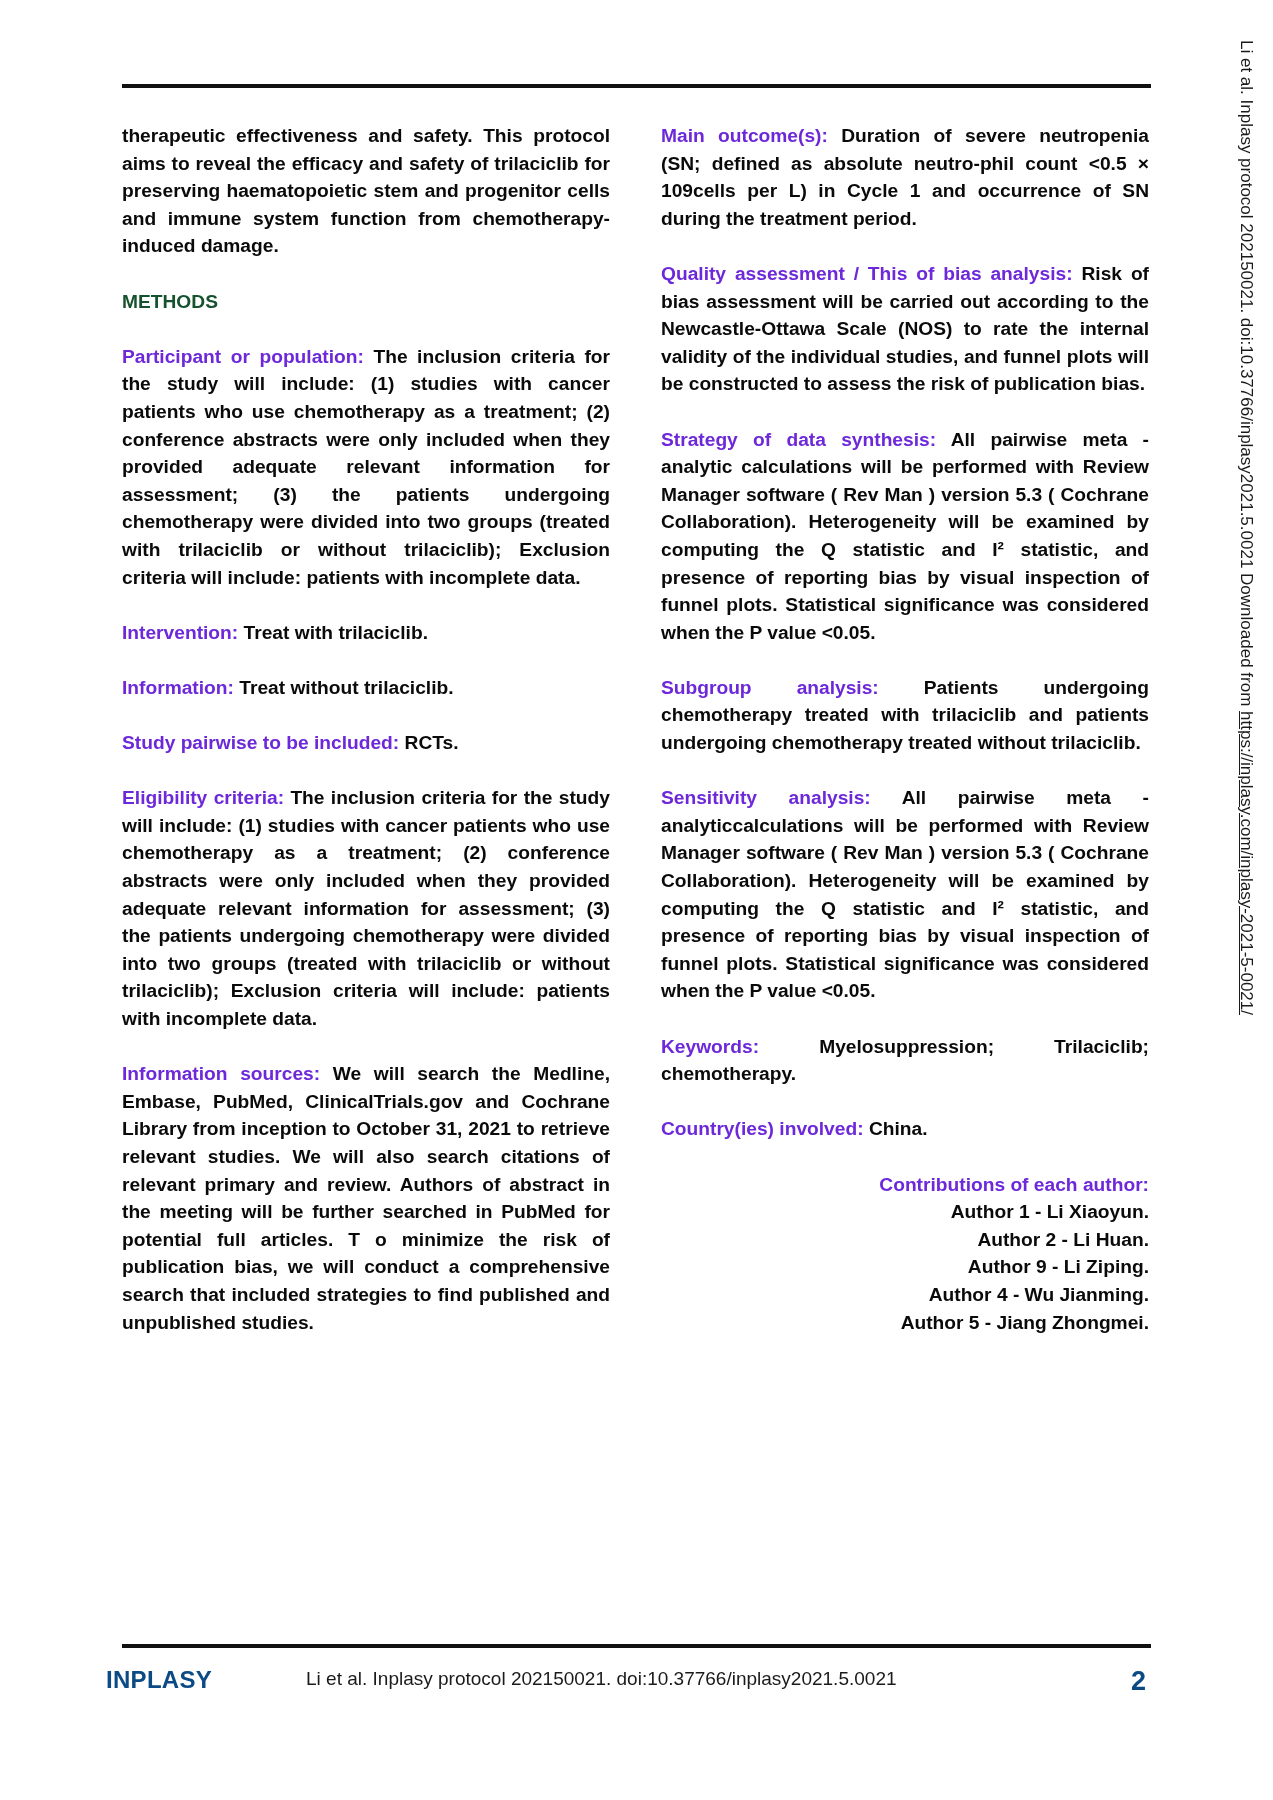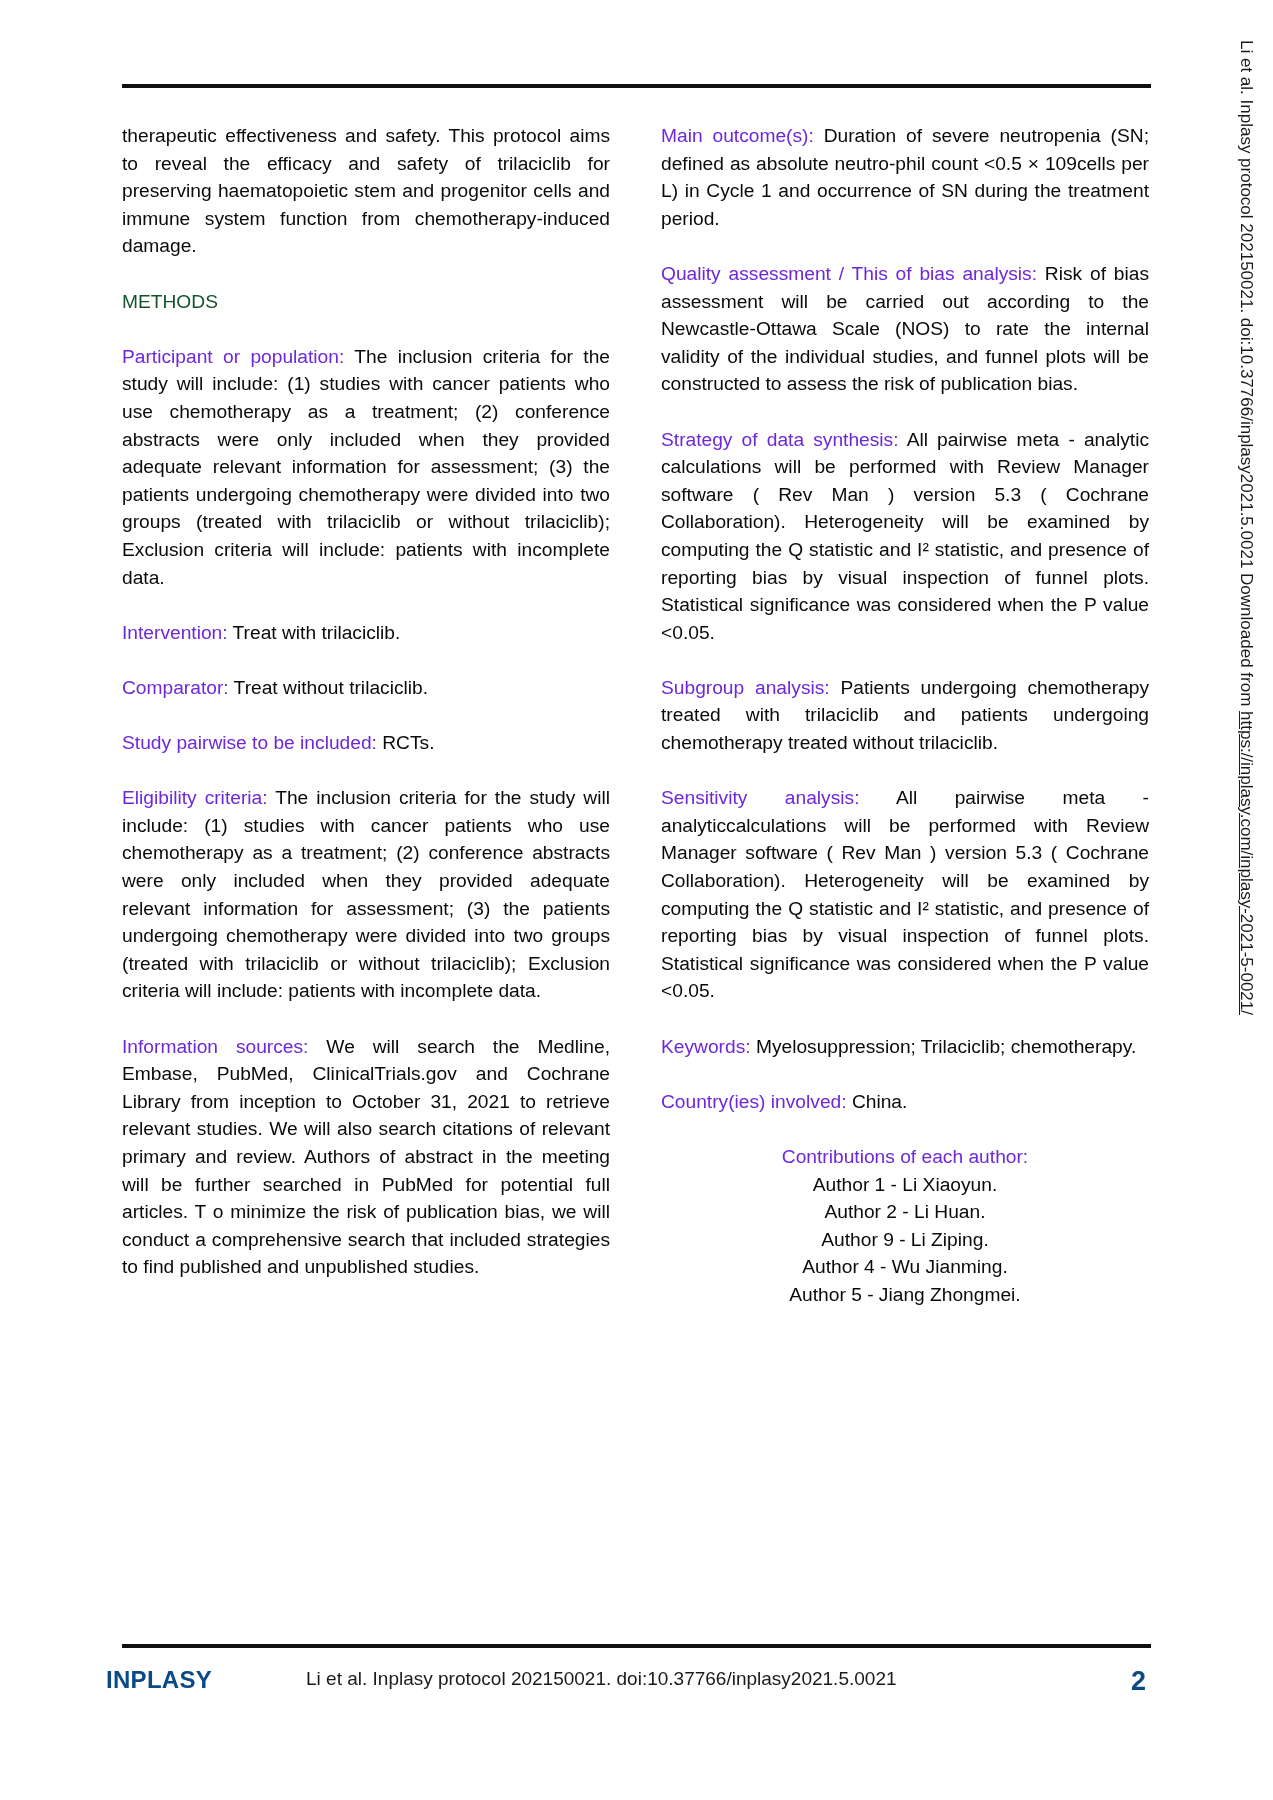--- a/index.html
+++ b/index.html
@@ -22,38 +22,38 @@
     width: 1029px;
     height: 4px;
     background: #111111;
   }
   .column {
     position: absolute;
     top: 122px;
     width: 488px;
     font-size: 19.2px;
     line-height: 27.6px;
-    font-weight: normal;
+    font-weight: bold;
     text-align: justify;
   }
   .col-left { left: 122px; }
   .col-right { left: 661px; }
   .section {
     margin: 0 0 27.6px 0;
   }
   .heading {
     color: #6d28d9;
   }
   .section-heading {
     color: #14532d;
     margin: 0 0 27.6px 0;
   }
   .author-line {
     display: block;
-    text-align: center;
+    text-align: right;
   }
   .side-text {
     position: absolute;
     left: 1243px;
     top: 40px;
     transform-origin: 0 0;
     transform: translate(-9px, 0) rotate(90deg) translate(0, -22px);
     white-space: nowrap;
     font-size: 17px;
     color: #1a1a1a;
@@ -110,21 +110,21 @@
 
   <p class="section">
     <span class="heading">Participant or population:</span><span> The inclusion criteria for the study will include: (1) studies with cancer patients who use chemotherapy as a treatment; (2) conference abstracts were only included when they provided adequate relevant information for assessment; (3) the patients undergoing chemotherapy were divided into two groups (treated with trilaciclib or without trilaciclib); Exclusion criteria will include: patients with incomplete data.</span>
   </p>
 
   <p class="section">
     <span class="heading">Intervention:</span><span> Treat with trilaciclib.</span>
   </p>
 
   <p class="section">
-    <span class="heading">Comparator:</span><span> Treat without trilaciclib.</span>
+    <span class="heading">Information:</span><span> Treat without trilaciclib.</span>
   </p>
 
   <p class="section">
     <span class="heading">Study pairwise to be included:</span><span> RCTs.</span>
   </p>
 
   <p class="section">
     <span class="heading">Eligibility criteria:</span><span> The inclusion criteria for the study will include: (1) studies with cancer patients who use chemotherapy as a treatment; (2) conference abstracts were only included when they provided adequate relevant information for assessment; (3) the patients undergoing chemotherapy were divided into two groups (treated with trilaciclib or without trilaciclib); Exclusion criteria will include: patients with incomplete data.</span>
   </p>
 

